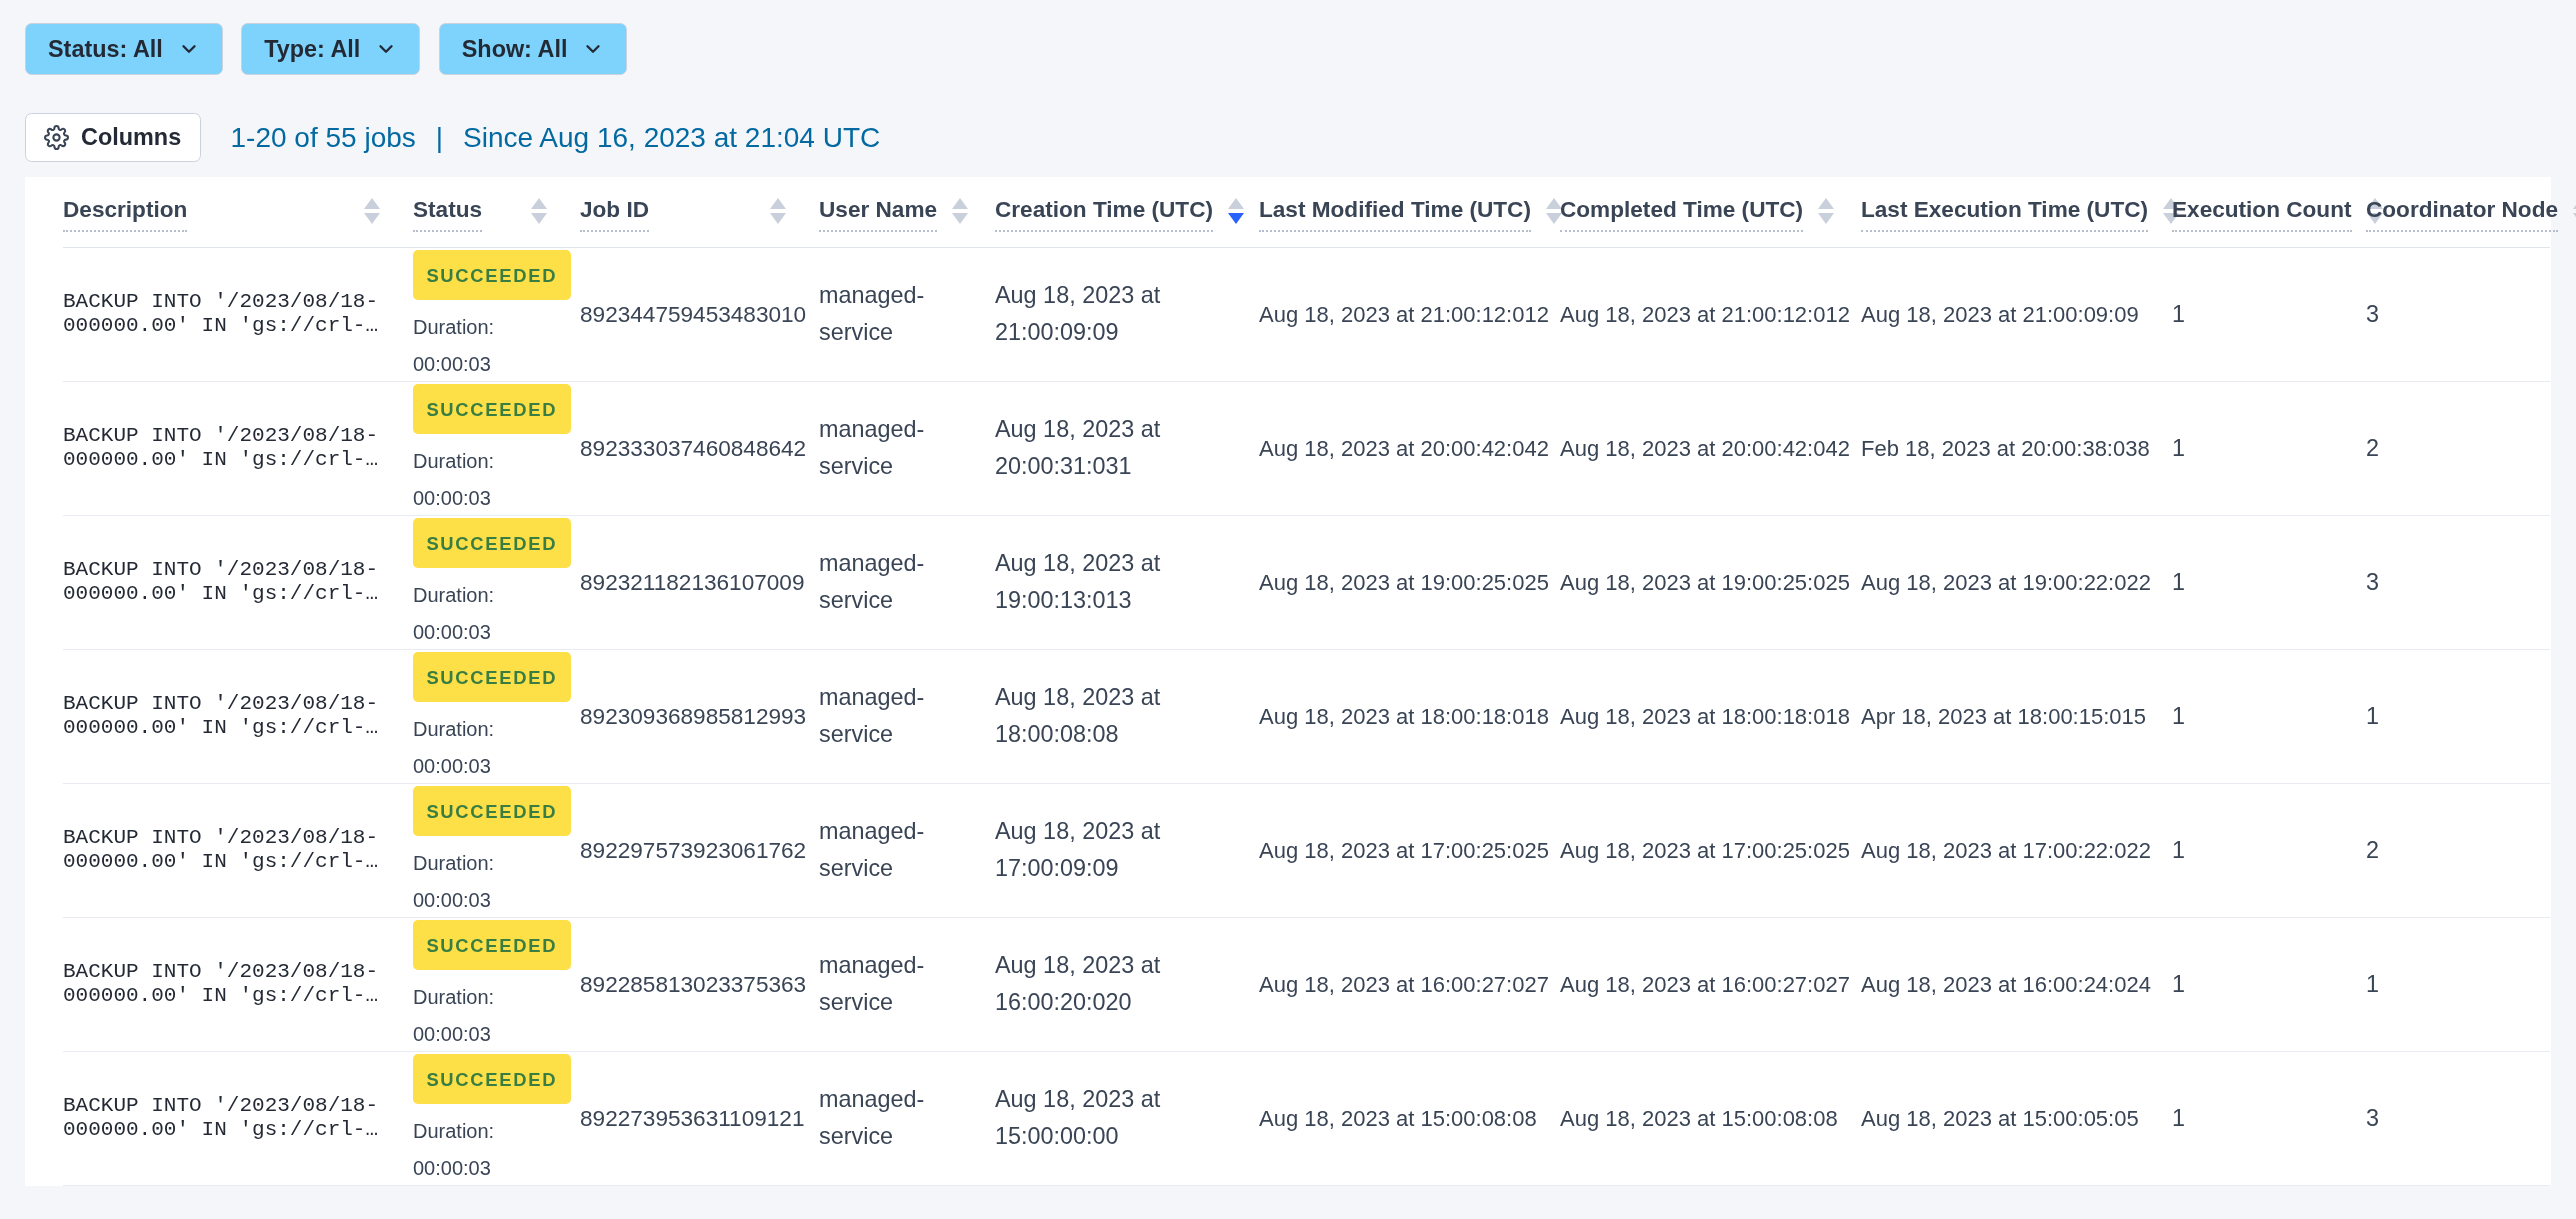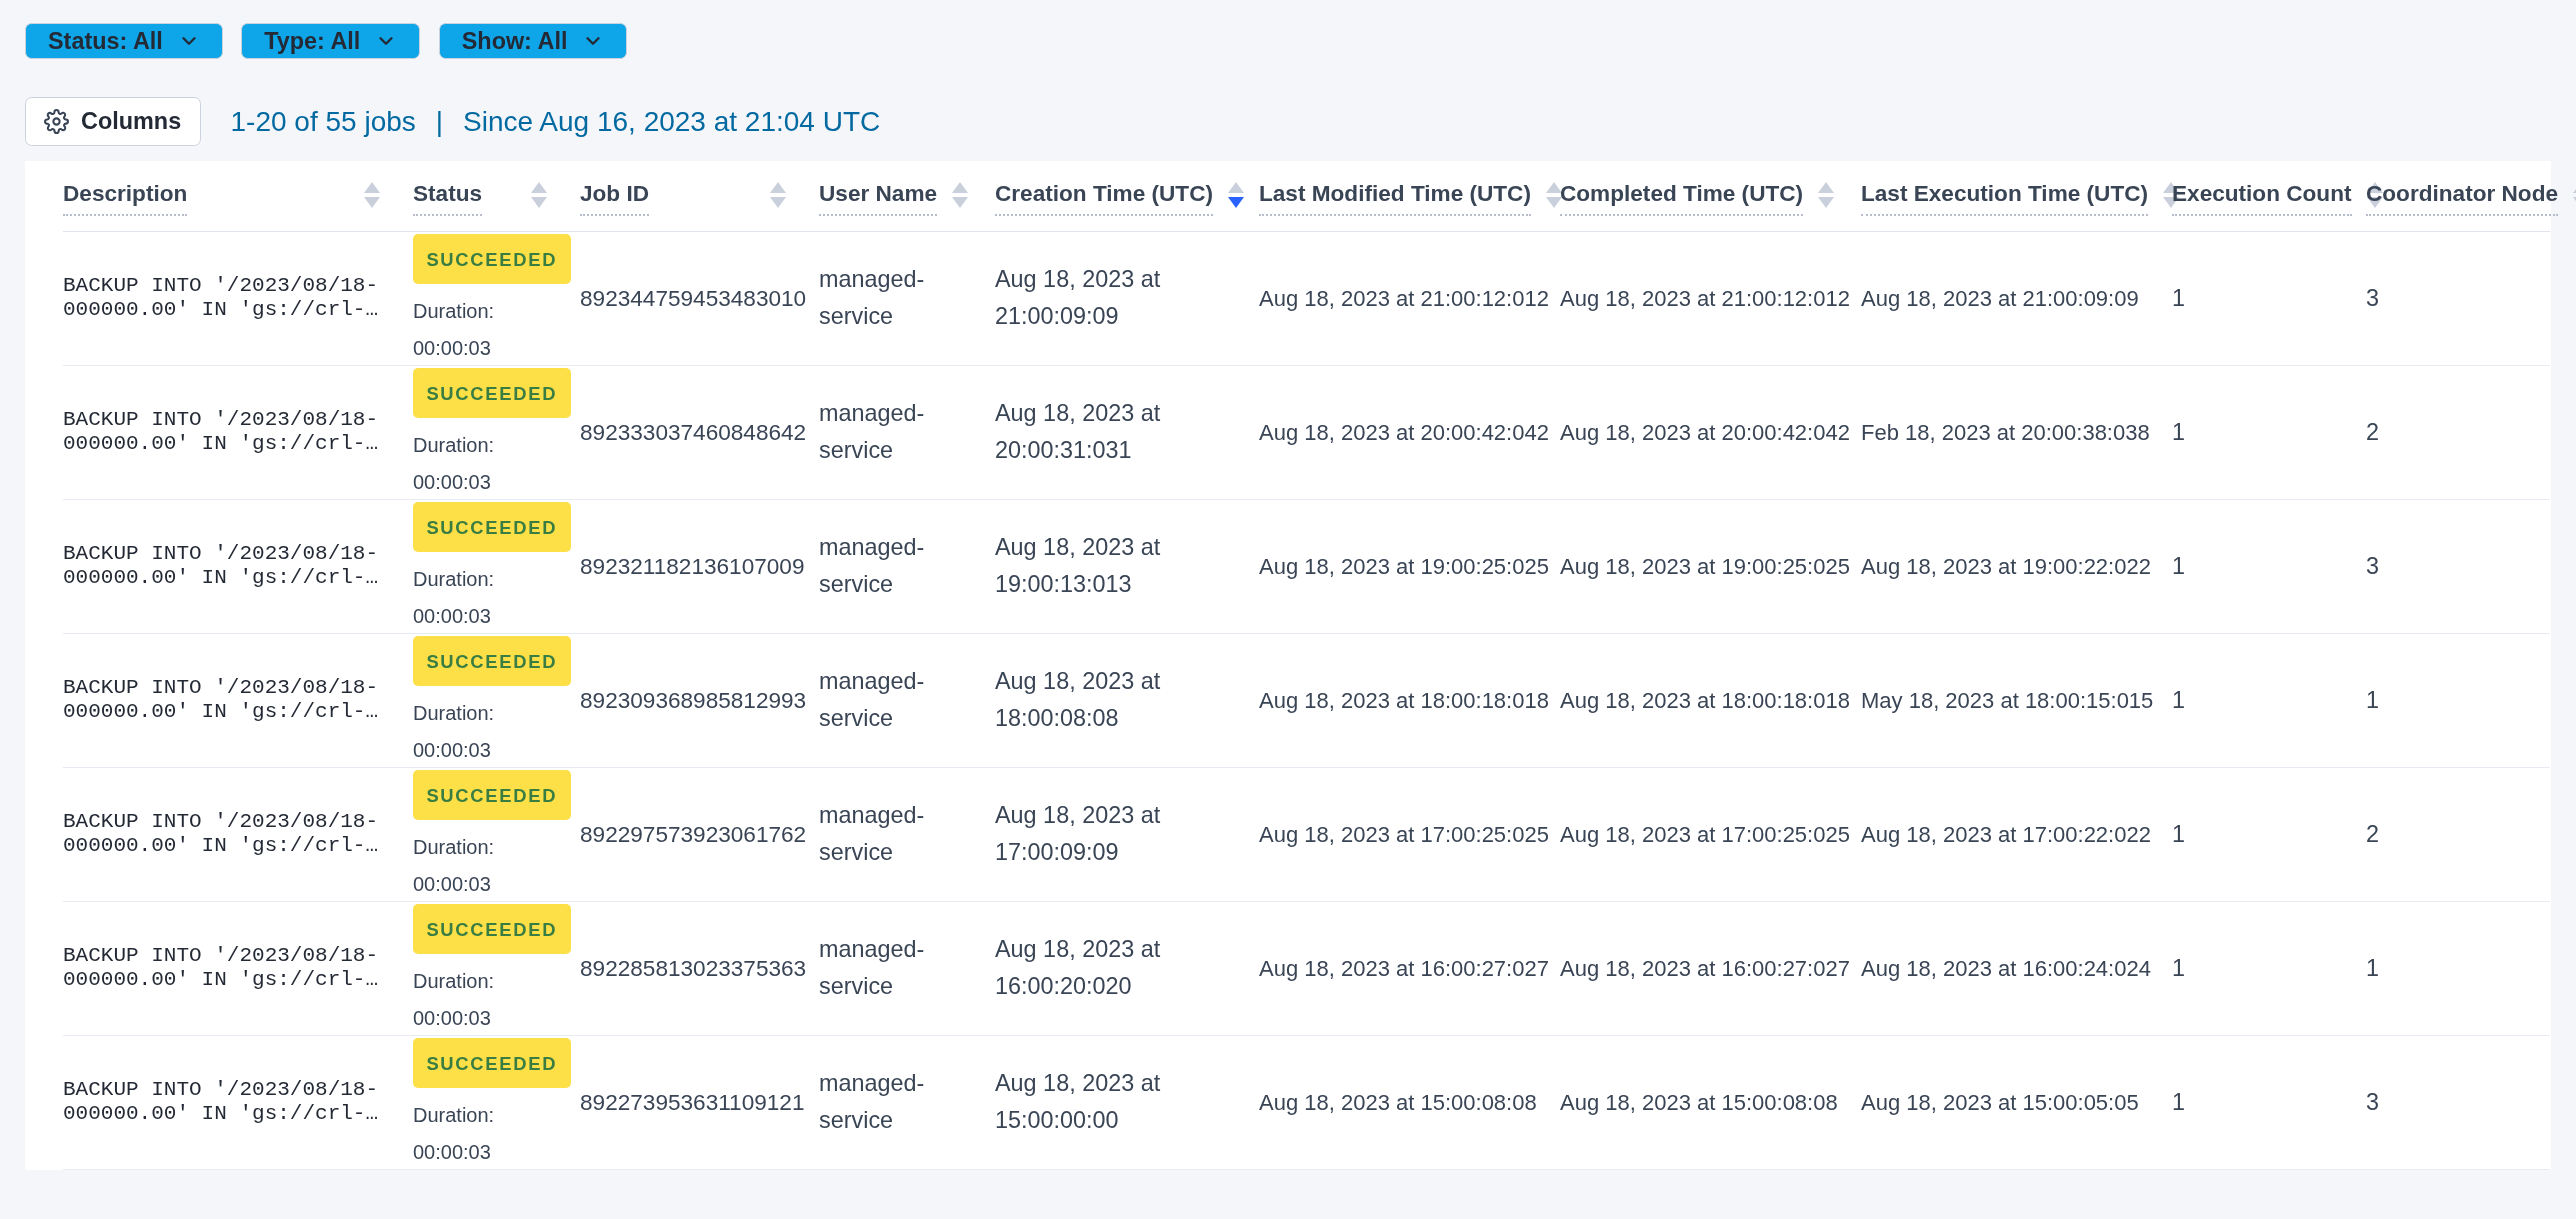--- a/index.html
+++ b/index.html
@@ -16,22 +16,22 @@
     margin: 11.7px 0 0 3.3px;
     font-size: 35px;
     line-height: 42px;
     font-weight: 700;
     color: #242a35;
   }
 
   
   .filters { display: flex; gap: 18.4px; margin-top: 10px; }
   .filter-btn {
-    height: 36px;
-    background: #0ea5e9;
+    height: 52px;
+    background: #7dd3fc;
     border: 1.7px solid #ccd2dd;
     border-radius: 6.7px;
     display: inline-flex;
     align-items: center;
     gap: 15px;
     padding: 0 22px;
     font-size: 23.4px;
     font-weight: 600;
     color: #242a35;
     cursor: pointer;
@@ -332,21 +332,21 @@
     <td class="td-status">
       <div><span class="status-badge">SUCCEEDED</span></div>
       <div class="duration-label">Duration:</div>
       <div class="duration-value">00:00:03</div>
     </td>
     <td class="td-jobid">892309368985812993</td>
     <td>managed-service</td>
     <td class="td-creation">Aug 18, 2023 at 18:00:08:08</td>
     <td class="td-time-nowrap">Aug 18, 2023 at 18:00:18:018</td>
     <td class="td-time-nowrap">Aug 18, 2023 at 18:00:18:018</td>
-    <td class="td-time-nowrap">May 18, 2023 at 18:00:15:015</td>
+    <td class="td-time-nowrap">Apr 18, 2023 at 18:00:15:015</td>
     <td>1</td>
     <td>1</td>
   </tr>
           <tr>
     <td class="td-desc"><span class="desc-text">BACKUP INTO '/2023/08/18-
 000000.00' IN 'gs://crl-…</span></td>
     <td class="td-status">
       <div><span class="status-badge">SUCCEEDED</span></div>
       <div class="duration-label">Duration:</div>
       <div class="duration-value">00:00:03</div>

